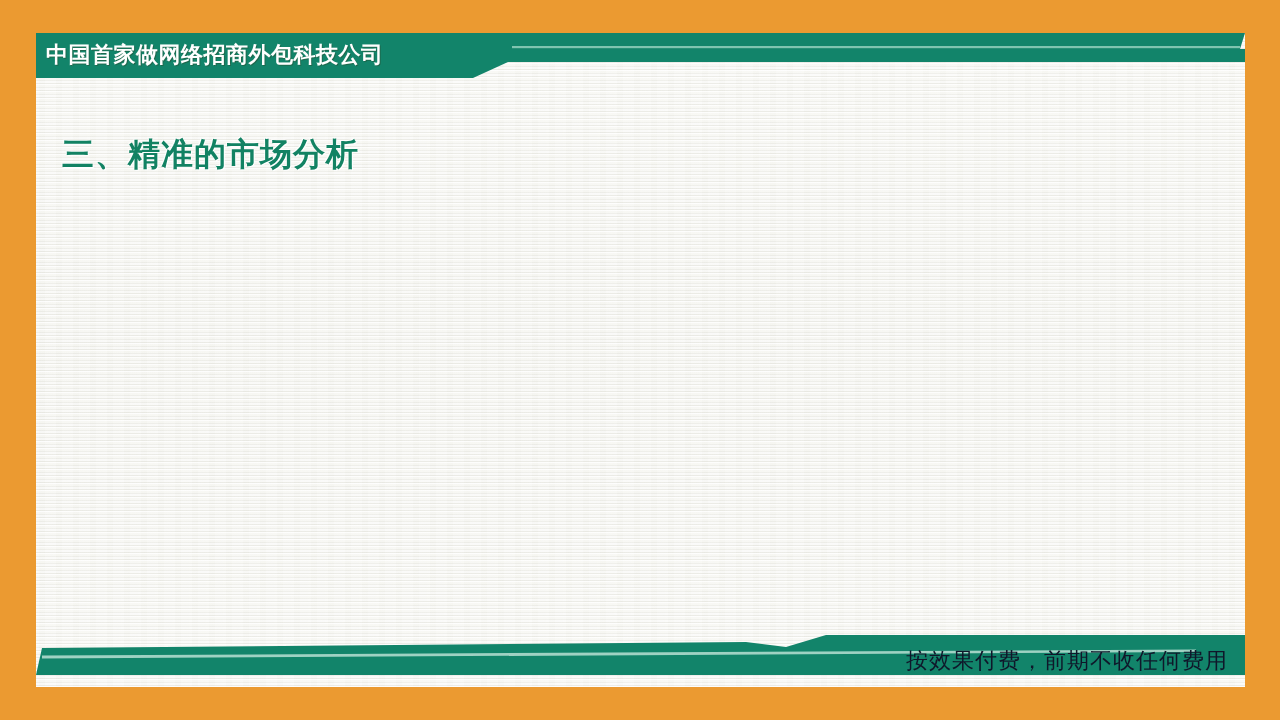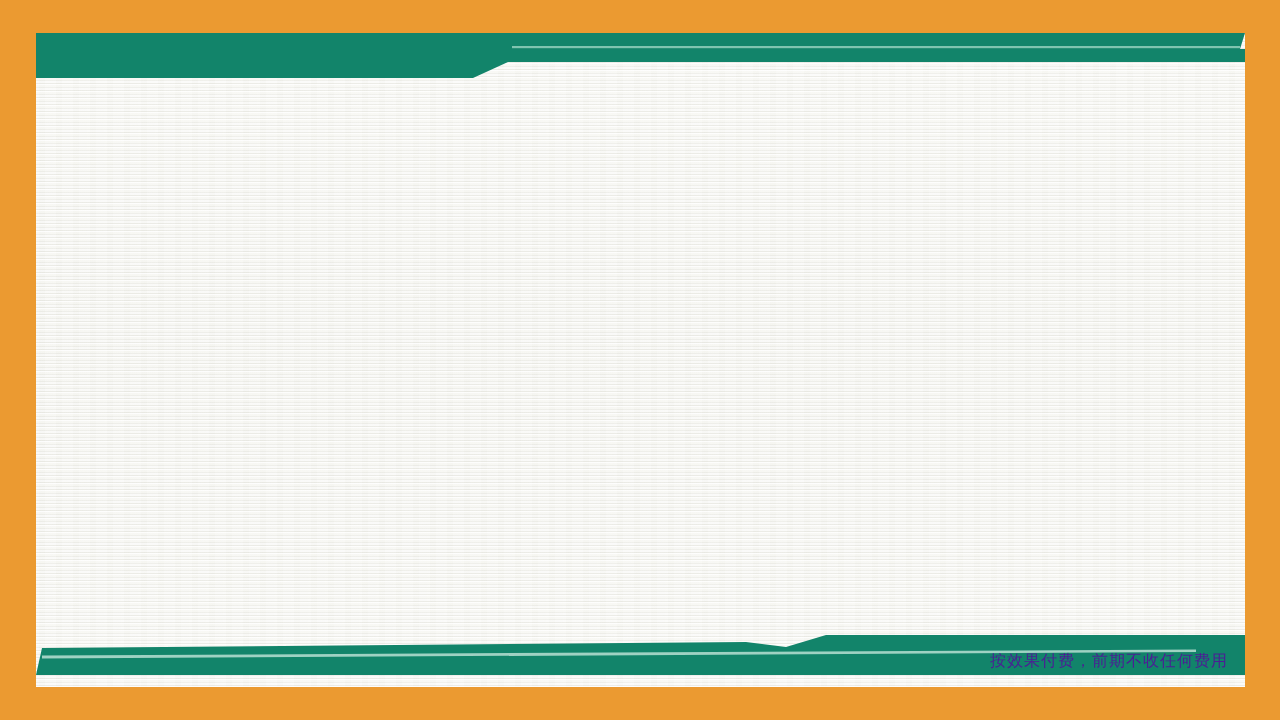--- a/index.html
+++ b/index.html
@@ -117,43 +117,45 @@
   }
   .footer-band svg { display: block; width: 100%; height: 100%; }
 
   .footer-text {
     position: absolute;
     right: 52px;
     top: 641px;
     height: 40px;
     display: flex;
     align-items: center;
-    color: #4c1d95;
-    font-size: 16px;
+    color: #0f172a;
+    font-size: 22px;
     letter-spacing: 1px;
     white-space: nowrap;
     font-family: Liberation Serif, serif;
   }
 </style>
 </head>
 <body>
 
 <div class="slide">
 
   <div class="canvas"></div>
 
   <div class="header-band">
     <svg viewBox="0 0 1209 45" preserveAspectRatio="none" aria-hidden="true">
 
       <path d="M0,0 L1209,0 L1204,16 L1209,16 L1209,29 L472,29 L437,45 L0,45 Z" fill="#12846a"></path>
       <rect x="476" y="13" width="728" height="2.2" fill="#7fc4b0"></rect>
     </svg>
   </div>
 
+  <div class="header-title">中国首家做网络招商外包科技公司</div>
 
+  <div class="section-heading">三、精准的市场分析</div>
 
 
   <div class="footer-band">
     <svg viewBox="0 0 1209 57" preserveAspectRatio="none" aria-hidden="true">
       <path d="M6,18 L710,12 L750,17 L790,5 L1209,5 L1209,45 L0,45 Z" fill="#12846a"></path>
       <path d="M6,25.5 L1160,19.5 L1160,22 L6,28.5 Z" fill="#9fd2c3"></path>
     </svg>
   </div>
 
   <div class="footer-text">按效果付费，前期不收任何费用</div>

